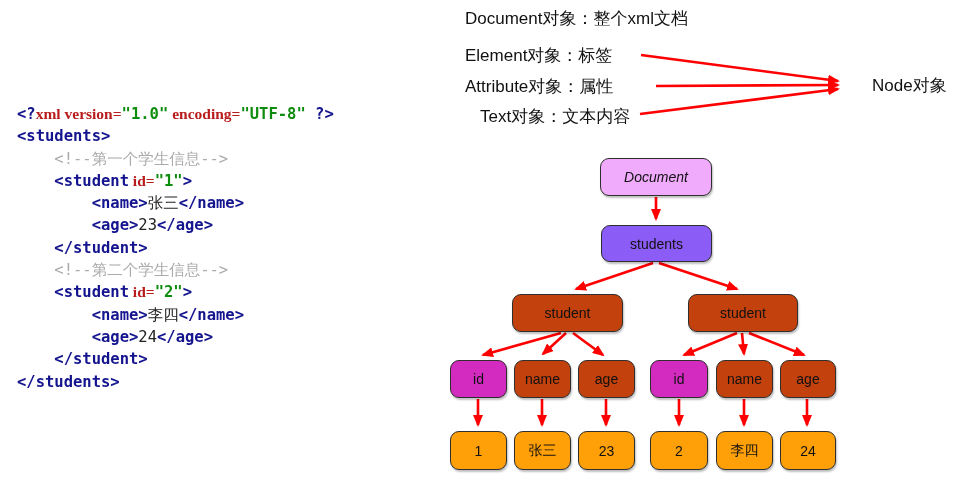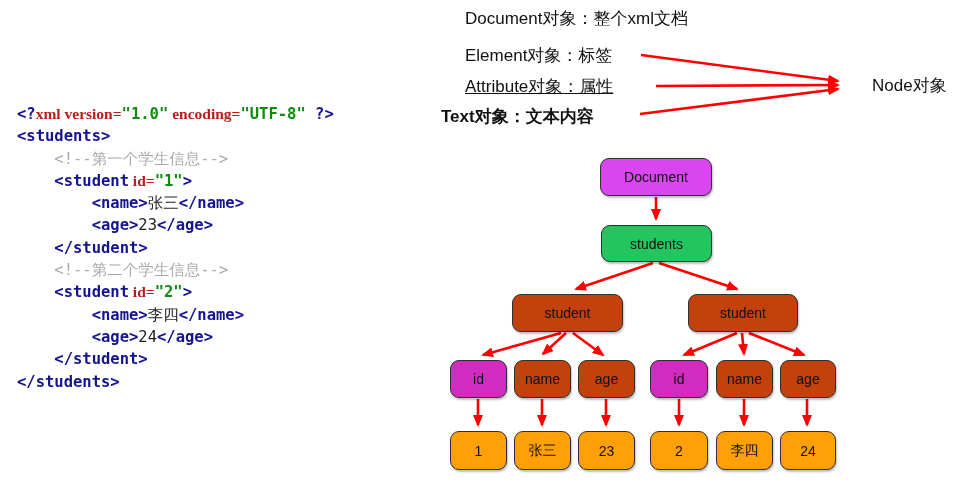--- a/index.html
+++ b/index.html
@@ -30,36 +30,36 @@
   .tk-text    { color:#222222; font-weight:normal; }
 
   
   .lg {
     position:absolute;
     font-size:17px; color:#111111;
     white-space:nowrap;
   }
   .lg-document  { left:465px; top:7px;  }
   .lg-element   { left:465px; top:44px; }
-  .lg-attribute { left:465px; top:75px;text-decoration:underline; }
-  .lg-text      { left:441px; top:105px;font-weight:bold;}
+  .lg-attribute { left:465px; top:75px; }
+  .lg-text      { left:480px; top:105px;}
   .lg-node      { left:856px; top:74px;margin-left:16px; }
 
   
   .node {
     position:absolute;
     border:1.4px solid #2F2F2F;
     border-radius:9px;
     display:flex; align-items:center; justify-content:center;
     font-size:14px; color:#111111;
     box-shadow:1px 2px 2px rgba(0,0,0,0.25);
     box-sizing:border-box;
   }
-  .c-green   { background:#d946ef; }
-  .c-white   { background:#22c55e; }
+  .c-green   { background:#f0abfc;font-style:italic; }
+  .c-white   { background:#8b5cf6; }
   .c-blue    { background:#c2410c; }
   .c-magenta { background:#D32BBF;text-align:right; }
   .c-orange  { background:#FFA008; }
 
   .n-document { left:600px; top:158px; width:112px; height:38px; }
   .n-students { left:601px; top:225px; width:111px; height:37px; }
   .n-student1 { left:512px; top:294px; width:111px; height:38px; }
   .n-student2 { left:688px; top:294px; width:110px; height:38px; }
   .n-id1      { left:450px; top:360px; width:57px;  height:38px; }
   .n-name1    { left:514px; top:360px; width:57px;  height:38px; }

